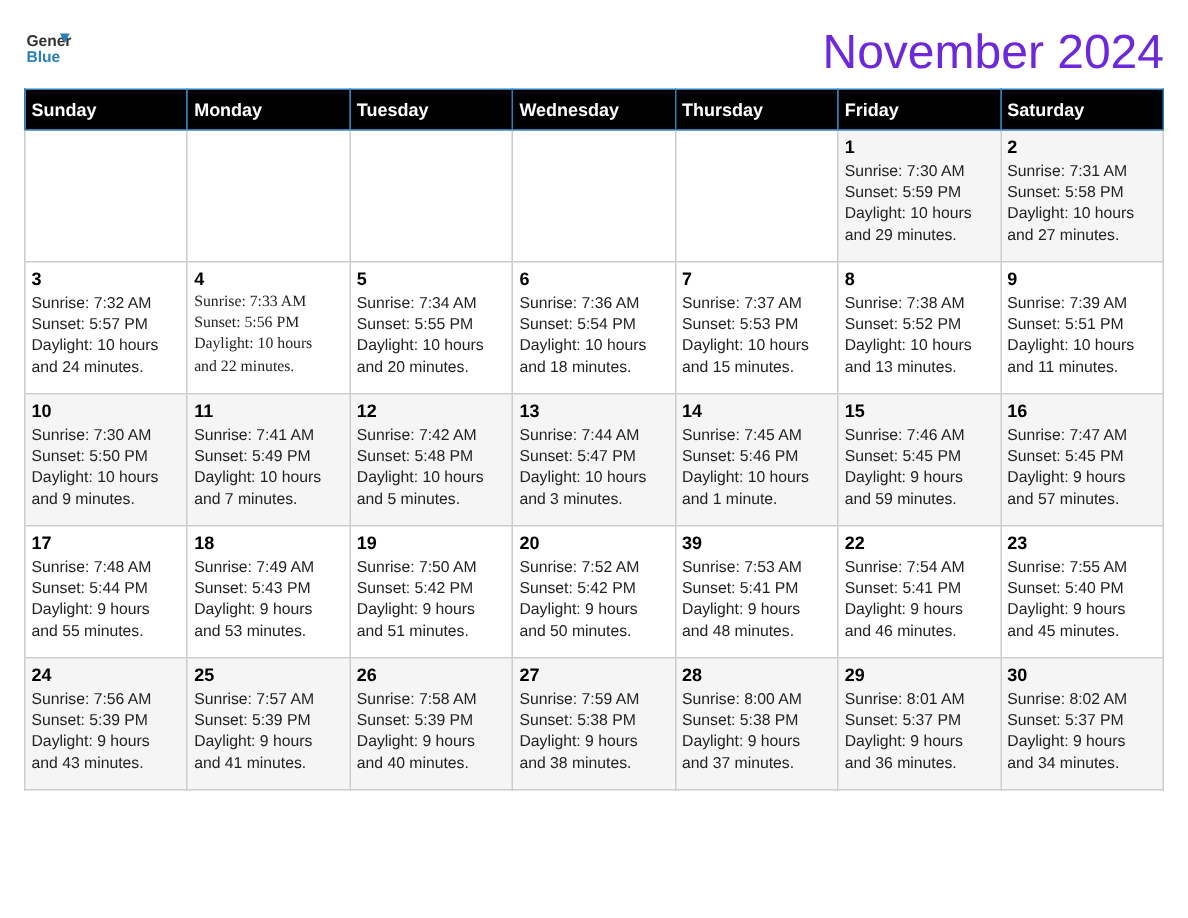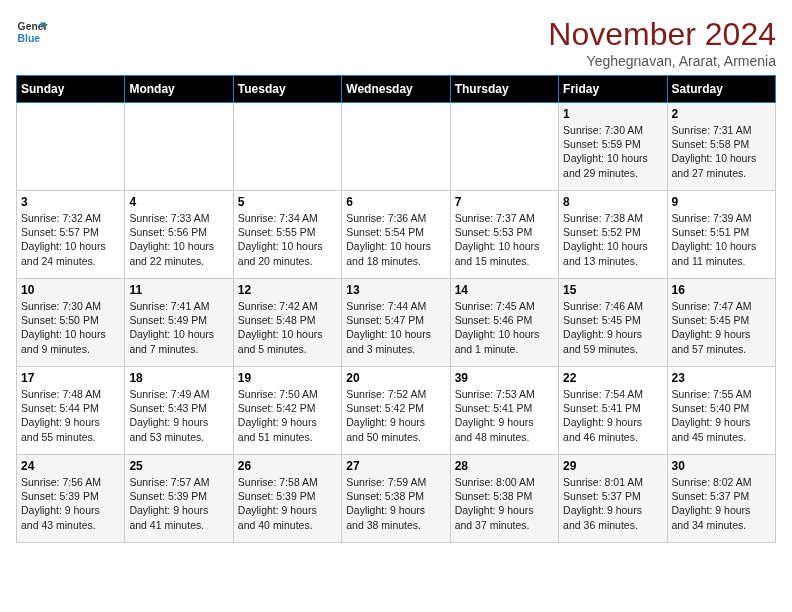--- a/index.html
+++ b/index.html
@@ -24,21 +24,21 @@
     .logo-icon {
       width: 32px;
       height: 32px;
     }
     .title-section {
       text-align: right;
     }
     .month-title {
       font-size: 32px;
       font-weight: normal;
-      color: #7f1d1d;
+      color: #6d28d9;
     }
     .subtitle {
       font-size: 14px;
       color: #555;
     }
     table {
       width: 100%;
       border-collapse: collapse;
       font-size: 11px;
     }
@@ -87,21 +87,20 @@
 <div class="header">
   <div class="logo">
     <svg class="logo-icon" viewBox="0 0 40 40">
       <text x="2" y="18" font-size="13" font-weight="bold" fill="#333">General</text>
       <text x="2" y="32" font-size="13" font-weight="bold" fill="#2980b9">Blue</text>
       <polygon points="30,8 38,8 34,16" fill="#2980b9"></polygon>
     </svg>
   </div>
   <div class="title-section">
     <div class="month-title">November 2024</div>
-    <div class="subtitle">Yeghegnavan, Ararat, Armenia</div>
   </div>
 </div>
 
 <table>
   <thead>
     <tr>
     <th>Sunday</th>
         <th>Monday</th>
         <th>Tuesday</th>
         <th>Wednesday</th>
@@ -135,21 +134,21 @@
       <tr>
         <td>
           <span class="day-num">3</span>
           <div class="day-info" style="white-space: pre-line;">Sunrise: 7:32 AM
 Sunset: 5:57 PM
 Daylight: 10 hours
 and 24 minutes.</div>
         </td>
         <td>
           <span class="day-num">4</span>
-          <div class="day-info" style="white-space: pre-line;">Sunrise: 7:33 AM
+          <div class="day-info" style="white-space: pre-line; font-family: Liberation Serif, serif;">Sunrise: 7:33 AM
 Sunset: 5:56 PM
 Daylight: 10 hours
 and 22 minutes.</div>
         </td>
         <td>
           <span class="day-num">5</span>
           <div class="day-info" style="white-space: pre-line;">Sunrise: 7:34 AM
 Sunset: 5:55 PM
 Daylight: 10 hours
 and 20 minutes.</div>

